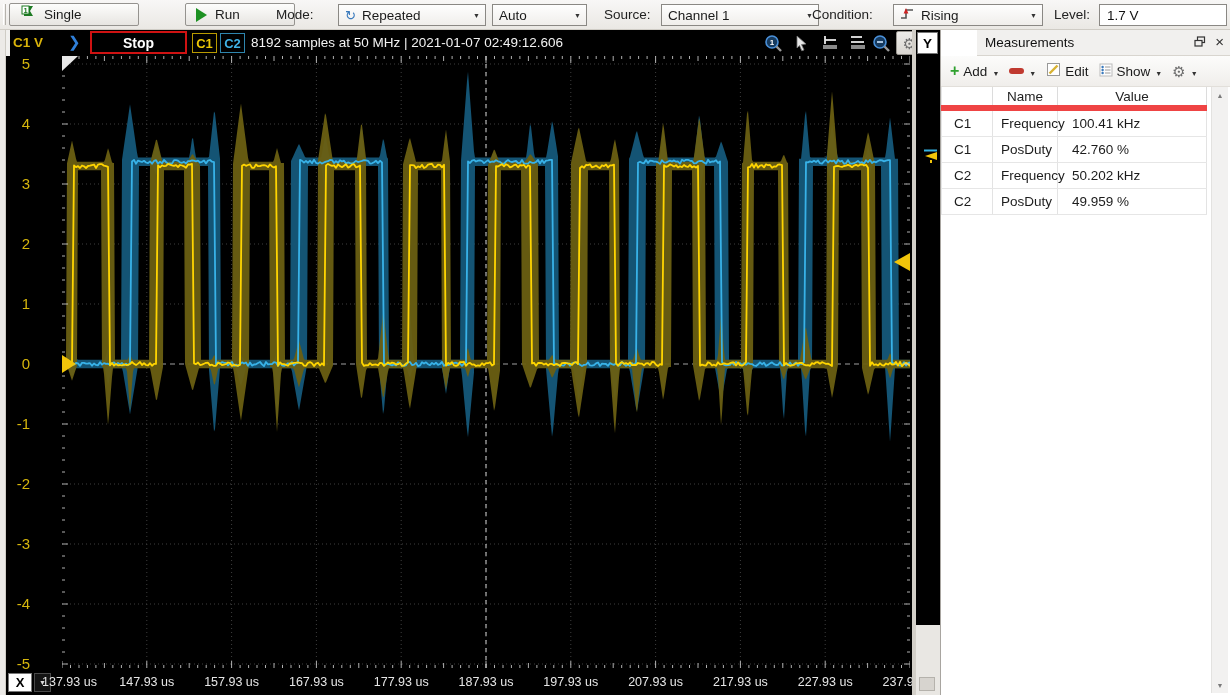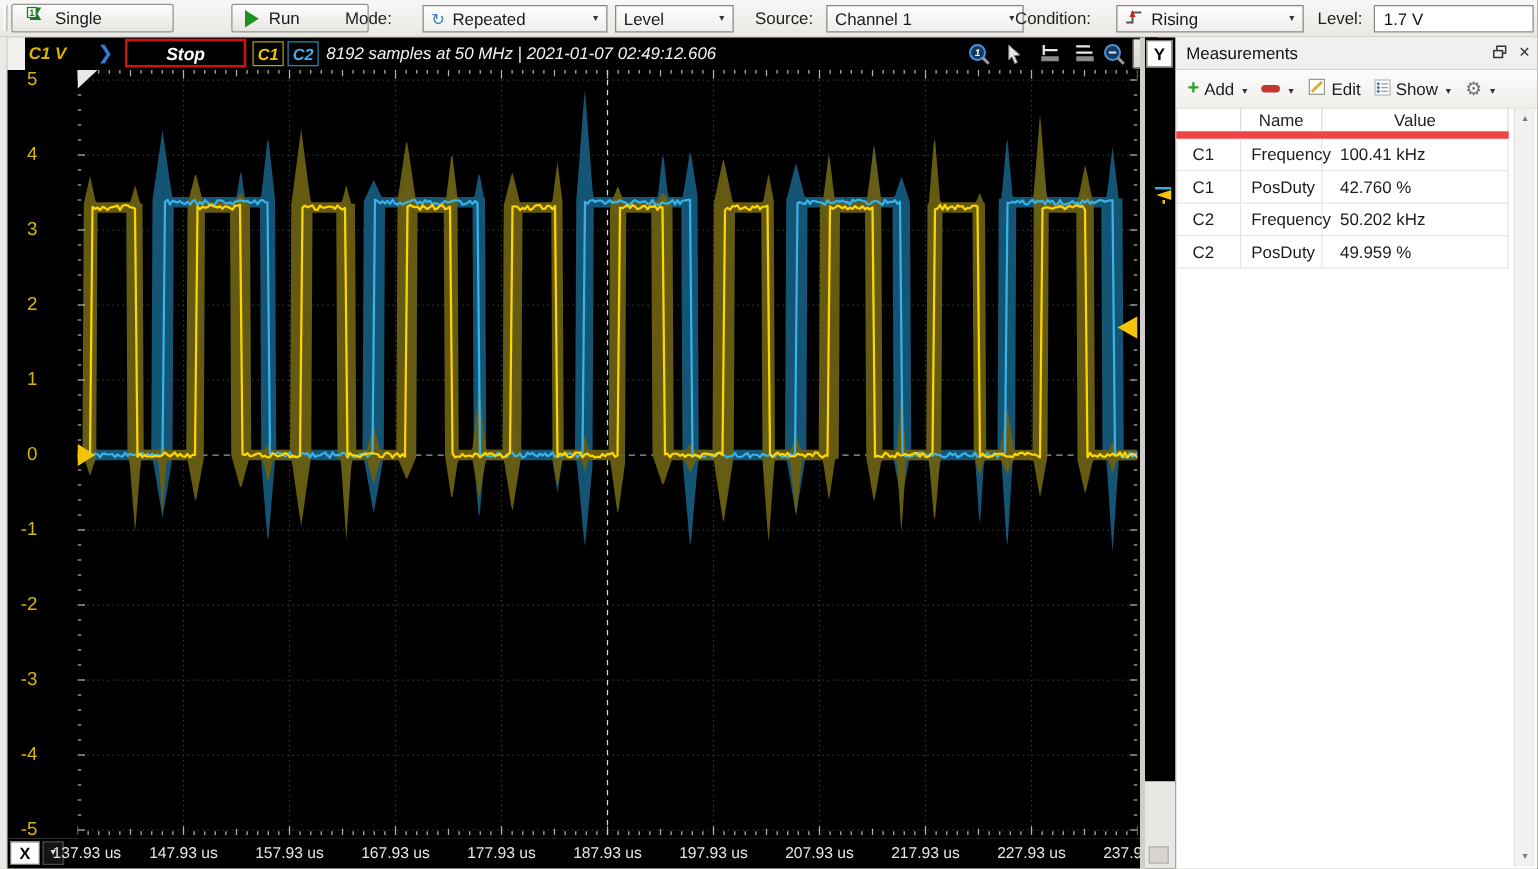--- a/index.html
+++ b/index.html
@@ -26,21 +26,21 @@
   #sel-auto{left:492px;width:95px;}
   #sel-source{left:661px;width:158px;}
   #sel-condition{left:893px;width:150px;}
   #input-level{position:absolute;left:1099px;top:4px;width:128px;height:22px;background:#fff;
                border:1px solid #8a8884;font-size:13.5px;padding:0 7px;font-family:inherit;color:#111;}
   .ic-run{width:0;height:0;border-left:11px solid #1d9122;border-top:7px solid transparent;
           border-bottom:7px solid transparent;}
   .ic-repeat{color:#3a7abd;font-size:13px;line-height:13px;}
 
   
-  #scope-header{position:absolute;left:20px;top:30px;width:906px;height:26px;background:#000;font-style:italic;}
+  #scope-header{position:absolute;left:10px;top:30px;width:906px;height:26px;background:#000;}
   #c1v-label{position:absolute;left:3px;top:5px;color:#d9b30a;font-size:13.5px;font-weight:600;}
   #nav-chevron{position:absolute;left:58px;top:3px;color:#2f7fd9;font-size:15px;font-weight:bold;}
   #stop-btn{position:absolute;left:80px;top:1px;width:97px;height:23px;background:#000;
             border:2px solid #cf1212;color:#fff;font-weight:bold;font-size:14px;
             display:flex;align-items:center;justify-content:center;}
   .ch-tab{position:absolute;top:3px;width:25px;height:20px;background:#000;font-weight:bold;font-size:13px;
           display:flex;align-items:center;justify-content:center;}
   #tab-c1{left:182px;border:1px solid #b89a00;color:#ecc606;}
   #tab-c2{left:210px;border:1px solid #2e85ad;color:#3fb2e6;}
   #acq-status{position:absolute;left:241px;top:5px;color:#f2f2f2;font-size:13.5px;}
@@ -68,21 +68,21 @@
   #divider{position:absolute;left:912px;top:30px;width:4px;height:665px;background:#d2cfc8;}
   #ycol{position:absolute;left:916px;top:30px;width:24px;height:665px;background:#000;}
   #y-btn{position:absolute;left:1px;top:2px;width:21px;height:22px;background:#fff;border:1px solid #777;
          color:#000;font-weight:bold;font-size:13.5px;display:flex;align-items:center;justify-content:center;}
   #ycol-marker{position:absolute;left:2px;top:118px;width:20px;height:16px;}
   #ycol-bottom{position:absolute;left:0;bottom:0;width:24px;height:70px;background:#e9e7e3;}
   #corner-grip{position:absolute;left:3px;bottom:4px;width:16px;height:14px;background:#d7d4cf;border:1px solid #b5b2ac;}
 
   
   #meas{position:absolute;left:940px;top:30px;width:290px;height:665px;background:#fff;border-left:1px solid #a8a5a0;}
-  #meas-header{position:relative;height:26px;background:#f1f0ee;border-bottom:1px solid #d8d5cf;}
+  #meas-header{position:relative;height:26px;background:#f1f0ee;border-bottom:1px solid #d8d5cf;margin-left:36px;}
   #meas-title{position:absolute;left:8px;top:5px;font-size:13.5px;color:#111;}
   #meas-float{position:absolute;right:24px;top:6px;width:12px;height:12px;}
   #meas-close{position:absolute;right:6px;top:3px;font-size:15px;color:#333;line-height:18px;}
   #meas-toolbar{position:relative;height:31px;background:linear-gradient(#fcfcfb,#f0eeeb);border-bottom:1px solid #e2dfda;
                 display:flex;align-items:center;padding-left:6px;gap:4px;}
   .mt-btn{display:flex;align-items:center;gap:4px;padding:2px 3px;font-size:13.5px;color:#1a1a1a;}
   .mt-caret{font-size:7px;color:#333;margin-left:1px;margin-top:4px;}
   .ic-plus{color:#2fa12f;font-weight:bold;font-size:16px;line-height:14px;}
   .ic-minus{width:15px;height:6px;background:#c03a30;border-radius:3px;display:inline-block;}
   #meas-table{position:absolute;left:0;top:57px;width:266px;}
@@ -120,21 +120,21 @@
       <span class="ic-run"></span>
       <span>Run</span>
     </div>
     <span class="tb-label" id="lbl-mode">Mode:</span>
     <div class="tb-select" id="sel-mode">
       <span class="ic-repeat">↻</span>
       <span>Repeated</span>
       <span class="caret">▼</span>
     </div>
     <div class="tb-select" id="sel-auto">
-      <span>Level</span>
+      <span>Auto</span>
       <span class="caret">▼</span>
     </div>
     <span class="tb-label" id="lbl-source">Source:</span>
     <div class="tb-select" id="sel-source">
       <span>Channel 1</span>
       <span class="caret">▼</span>
     </div>
     <span class="tb-label" id="lbl-condition">Condition:</span>
     <div class="tb-select" id="sel-condition">
       <span>

